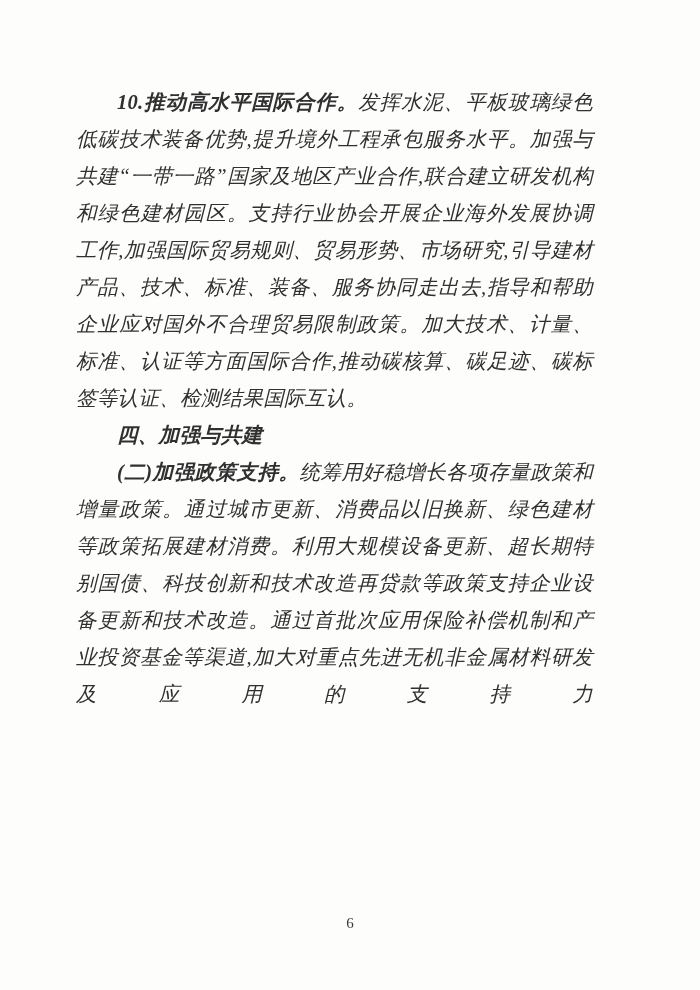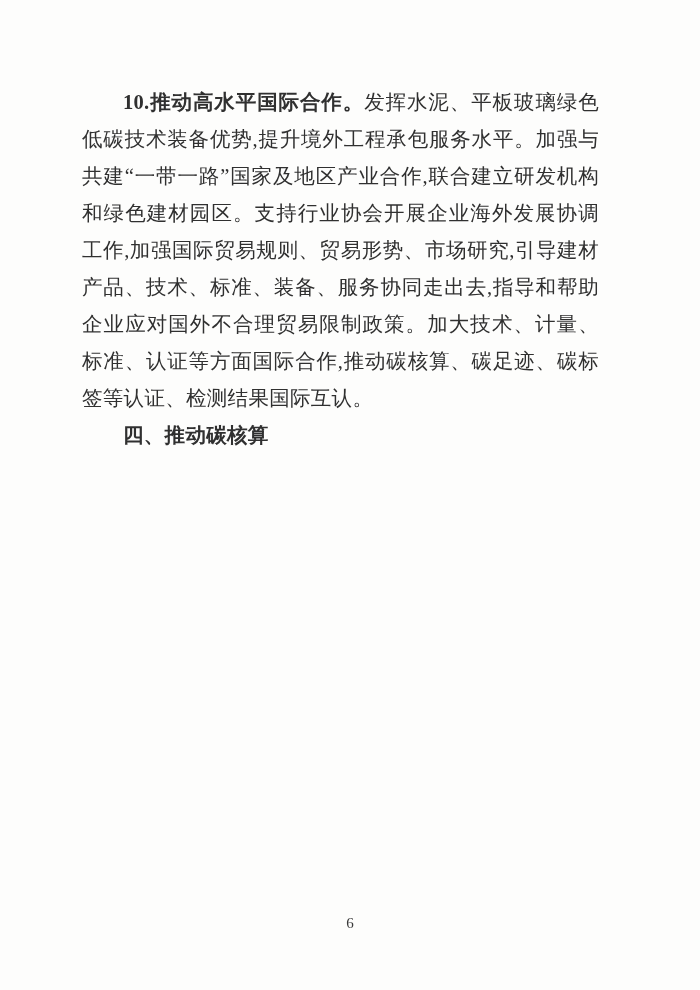--- a/index.html
+++ b/index.html
@@ -11,23 +11,24 @@
     position: relative;
     width: 700px;
     height: 990px;
     background: #fdfdfc;
     overflow: hidden;
     font-family: "Liberation Serif", "DejaVu Serif", serif;
     color: #303030;
   }
   .content {
     position: absolute;
-    left: 82px;
+    left: 76px;
     top: 84px;
     width: 517px;
+    font-style: italic;
   }
   .body-para {
     margin: 0;
     font-size: 20.5px;
     line-height: 37px;
     text-align: justify;
     text-indent: 2em;
     letter-spacing: 0.3px;
   }
   .body-para.justify-last {
@@ -55,20 +56,21 @@
   }
 </style>
 </head>
 <body>
 
 <div class="page">
   <div class="content">
 
     <p class="body-para"><span class="lead">10.推动高水平国际合作。</span><span>发挥水泥、平板玻璃绿色低碳技术装备优势,提升境外工程承包服务水平。加强与共建“一带一路”国家及地区产业合作,联合建立研发机构和绿色建材园区。支持行业协会开展企业海外发展协调工作,加强国际贸易规则、贸易形势、市场研究,引导建材产品、技术、标准、装备、服务协同走出去,指导和帮助企业应对国外不合理贸易限制政策。加大技术、计量、标准、认证等方面国际合作,推动碳核算、碳足迹、碳标签等认证、检测结果国际互认。</span></p>
 
-    <h2 class="section-heading">四、推动碳核算</h2>
+    <h2 class="section-heading">四、加强与共建</h2>
 
 
+    <p class="body-para justify-last"><span class="lead">(二)加强政策支持。</span><span>统筹用好稳增长各项存量政策和增量政策。通过城市更新、消费品以旧换新、绿色建材等政策拓展建材消费。利用大规模设备更新、超长期特别国债、科技创新和技术改造再贷款等政策支持企业设备更新和技术改造。通过首批次应用保险补偿机制和产业投资基金等渠道,加大对重点先进无机非金属材料研发及应用的支持力</span></p>
 
   </div>
 
   <div class="page-number">6</div>
 </div>
 
 </body></html>

